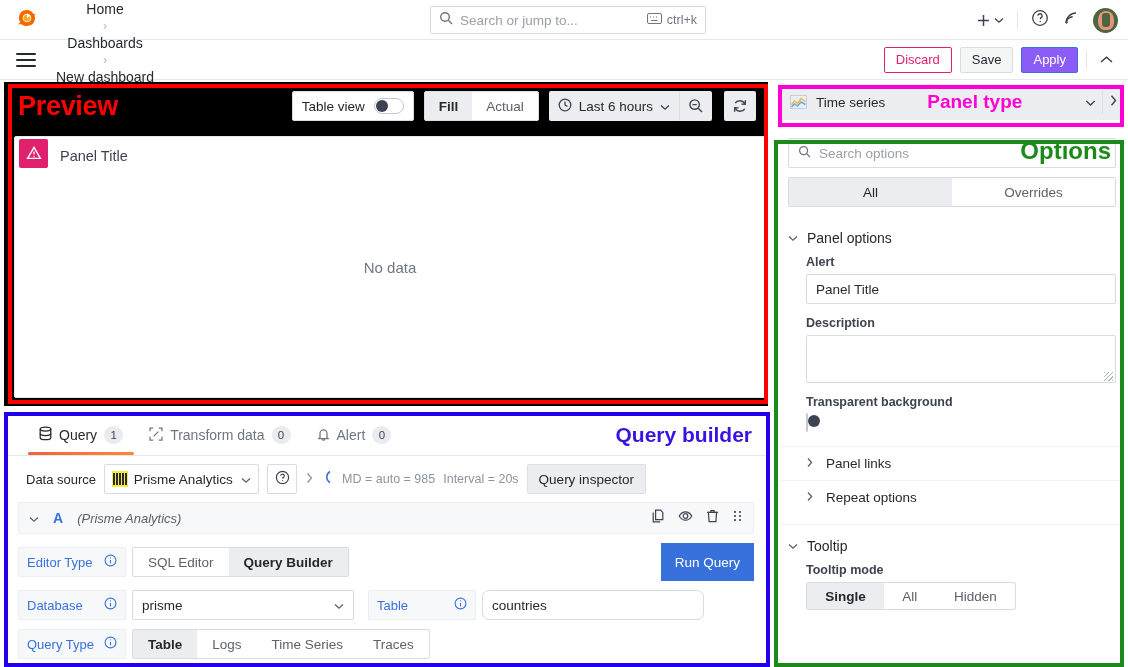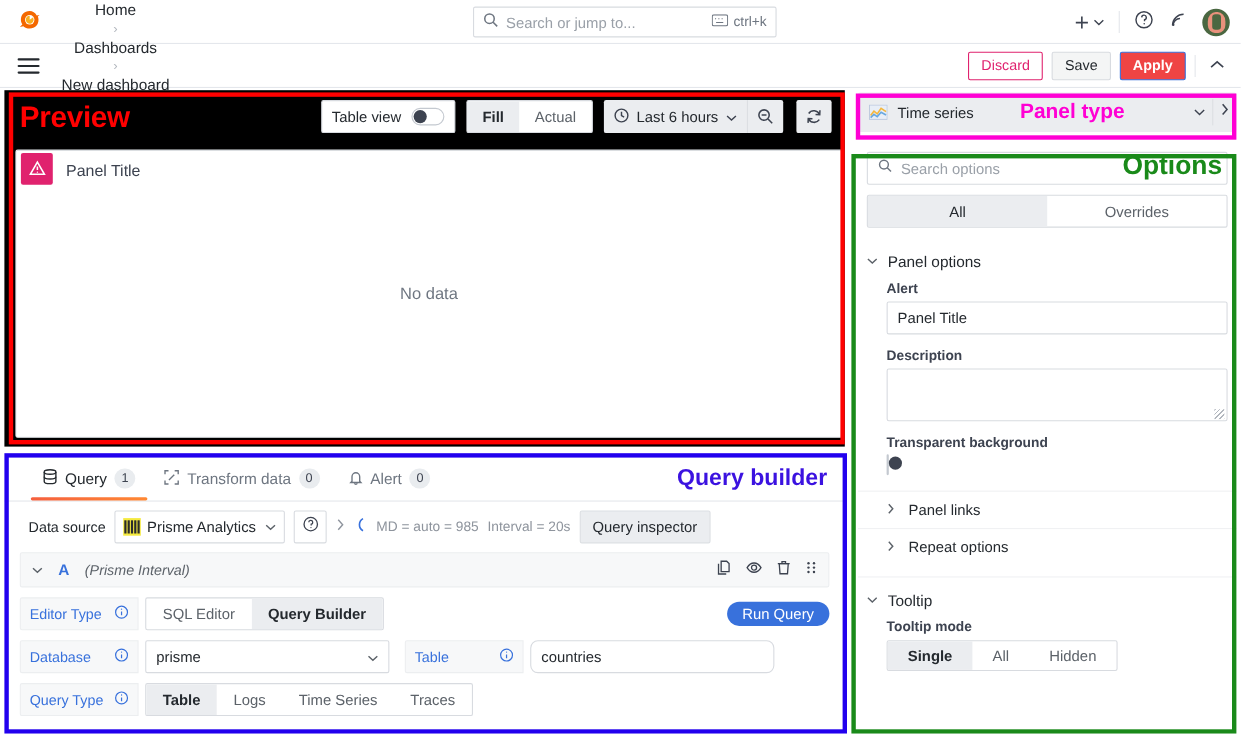--- a/index.html
+++ b/index.html
@@ -63,21 +63,21 @@
     position: absolute; right: 10px; display: flex; align-items: center; gap: 8px;
   }
   .btn {
     height: 26px; border-radius: 2px; font-size: 13px;
     display: inline-flex; align-items: center; justify-content: center;
     padding: 0 11px; cursor: pointer; border: 1px solid transparent;
     font-family: "Liberation Sans", sans-serif;
   }
   .btn-discard { color: #e0226e; border-color: #e0226e; background: #fff; }
   .btn-save { color: #24292e; border-color: #d8dbe0; background: #f4f5f5; }
-  .btn-apply { color: #fff; background: #ef4444; border-color: #3871dc; font-weight: bold; }
+  .btn-apply { color: #fff; background: #8b5cf6; border-color: #3871dc; }
   .chev-up { color: #3d4350; margin-left: 4px; margin-right: 4px; }
 
   
   .workspace { position: absolute; top: 80px; left: 0; width: 1128px; height: 587px; }
 
   
   .left-col { position: absolute; left: 0; top: 0; width: 772px; height: 587px; }
 
   .preview-pane {
     position: absolute; left: 4px; top: 2px; width: 764px; height: 324px;
@@ -220,22 +220,22 @@
   .info-i { color: #3871dc; }
   .radio-group {
     height: 30px; border: 1px solid #d8dbe0; display: flex; background: #fff; border-radius: 2px;
     margin-left: 6px; overflow: hidden;
   }
   .radio-opt {
     padding: 0 15px; display: flex; align-items: center; font-size: 13.5px; color: #5c6269;
   }
   .radio-opt.active { background: #ebedf0; color: #24292e; font-weight: bold; }
   .btn-run {
-    margin-left: auto; height: 22px; padding: 0 14px; background: #3871dc; color: #fff;
-    border-radius: 12px; font-size: 13.5px; display: flex; align-items: center;
+    margin-left: auto; height: 38px; padding: 0 14px; background: #3871dc; color: #fff;
+    border-radius: 0; font-size: 13.5px; display: flex; align-items: center;
   }
   .field-select {
     width: 222px; height: 30px; border: 1px solid #d8dbe0; border-radius: 2px;
     display: flex; align-items: center; padding: 0 9px; background: #fff;
     font-size: 13.5px; color: #24292e; margin-left: 6px;
   }
   .field-text {
     width: 222px; height: 30px; border: 1px solid #d8dbe0; border-radius: 7px;
     display: flex; align-items: center; padding: 0 9px; background: #fff;
     font-size: 13.5px; color: #24292e; margin-left: 6px;
@@ -563,21 +563,21 @@
         <span class="btn-inspector">Query inspector</span>
       </div>
 
       <div class="query-row">
         <span>
           <svg width="10" height="7" viewBox="0 0 10 7" fill="none" stroke="#5c6269" stroke-width="1.3">
             <polyline points="1,1.5 5,5.2 9,1.5"></polyline>
           </svg>
         </span>
         <span class="qr-letter">A</span>
-        <span class="qr-ds">(Prisme Interval)</span>
+        <span class="qr-ds">(Prisme Analytics)</span>
         <span class="qr-icons">
           <span>
             <svg width="14" height="14" viewBox="0 0 14 14" fill="none" stroke="#3d4350" stroke-width="1.2">
               <path d="M4.6 1.2 h5 l2.2 2.2 v7.2 h-7.2 Z"></path>
                 <path d="M2.2 3.6 v9.2 h7"></path>
             </svg>
           </span>
           <span>
             <svg width="15" height="14" viewBox="0 0 15 14" fill="none" stroke="#3d4350" stroke-width="1.2">
               <path d="M1.2 7 C3 4 5 2.8 7.5 2.8 S12 4 13.8 7 C12 10 10 11.2 7.5 11.2 S3 10 1.2 7 Z"></path>

